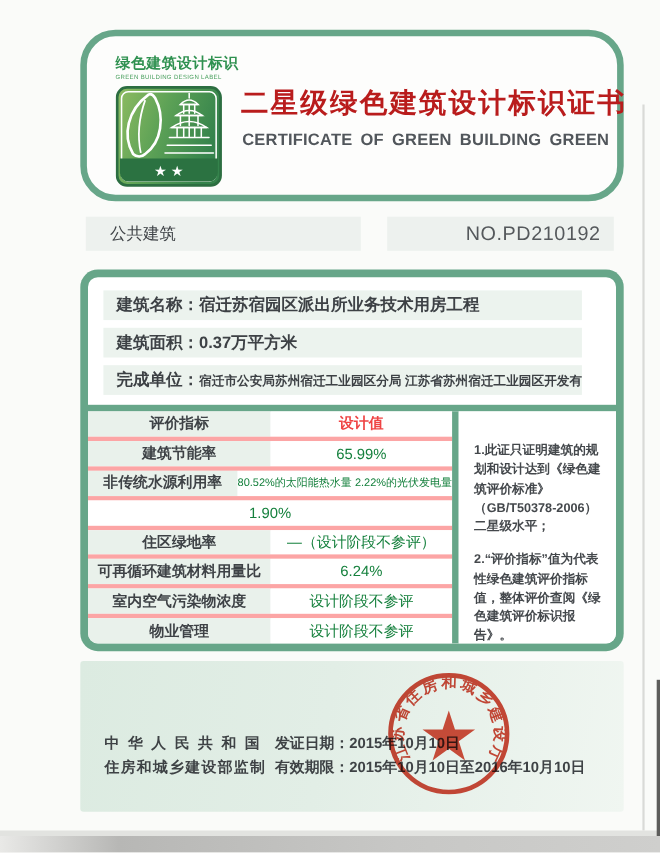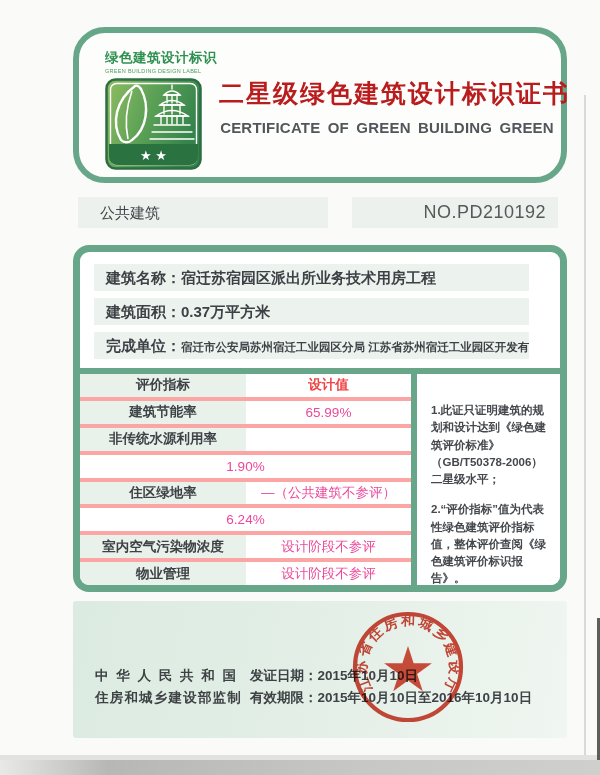--- a/index.html
+++ b/index.html
@@ -43,21 +43,21 @@
   .info-row:last-child { margin-bottom:0; }
   .info-row .small-value { font-size:11.5px; }
   .divider-h { height:6px; background:#67a689; flex:none; }
   .content-row { flex:1; display:flex; min-height:0; }
   .table-col { width:331px; display:flex; flex-direction:column; }
   .trow { flex:1; display:flex; border-top:4px solid #fca5a5; }
   .trow:first-child { border-top:none; }
   .tcell-l { width:166px; background:#e9f1eb; display:flex; align-items:center; justify-content:center;
     font-size:13.5px; font-weight:bold; color:#3e4246; }
   .tcell-r { flex:1; background:#ffffff; display:flex; align-items:center; justify-content:center;
-    font-size:13.5px; color:#ec4899; }
+    font-size:13.5px; color:#15803d; }
   .trow.header .tcell-r { font-weight:bold; color:#ef4444; }
   .tcell-r.small-val { font-size:10px; white-space:nowrap; }
   .divider-v { width:6px; background:#67a689; flex:none; }
   .notes-col { flex:1; background:#ffffff; padding:28px 10px 8px 14px;
     font-size:11.5px; font-weight:bold; color:#44484c; line-height:1.5; }
   .notes-col p { margin-bottom:13px; }
 
   
   .footer-panel { position:absolute; left:73px; top:601px; width:494px; height:137px; border-radius:3px;
     background:linear-gradient(100deg,#dcebe1 0%,#e2eee6 45%,#f0f6f1 100%); }
@@ -148,29 +148,31 @@
           <div class="trow header">
             <div class="tcell-l">评价指标</div>
             <div class="tcell-r">设计值</div>
           </div>
           <div class="trow">
             <div class="tcell-l">建筑节能率</div>
             <div class="tcell-r">65.99%</div>
           </div>
           <div class="trow">
             <div class="tcell-l">非传统水源利用率</div>
+            <div class="tcell-r small-val">80.52%的太阳能热水量  2.22%的光伏发电量</div>
           </div>
           <div class="trow">
             <div class="tcell-r">1.90%</div>
           </div>
           <div class="trow">
             <div class="tcell-l">住区绿地率</div>
-            <div class="tcell-r">—（公共建筑不参评）</div>
-          </div>
-          <div class="trow">
+            <div class="tcell-r">—（设计阶段不参评）</div>
+          </div>
+          <div class="trow">
+            <div class="tcell-l">可再循环建筑材料用量比</div>
             <div class="tcell-r">6.24%</div>
           </div>
           <div class="trow">
             <div class="tcell-l">室内空气污染物浓度</div>
             <div class="tcell-r">设计阶段不参评</div>
           </div>
           <div class="trow">
             <div class="tcell-l">物业管理</div>
             <div class="tcell-r">设计阶段不参评</div>
           </div>

